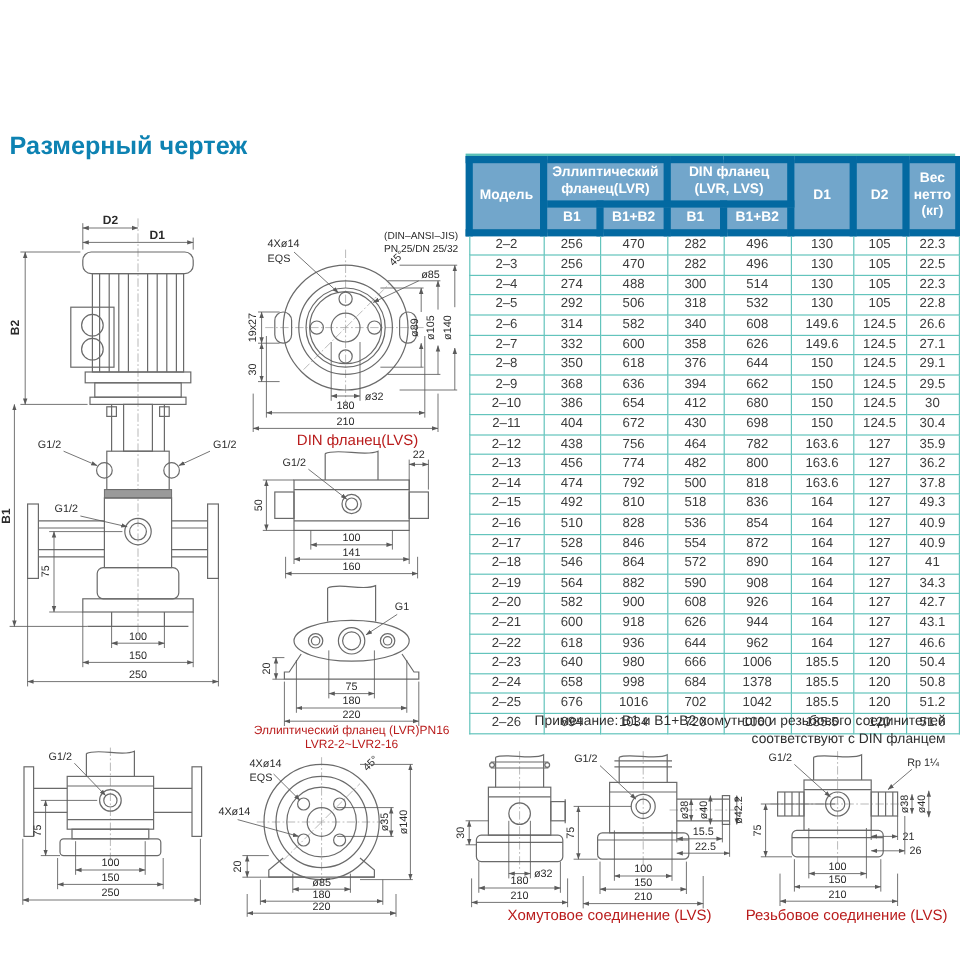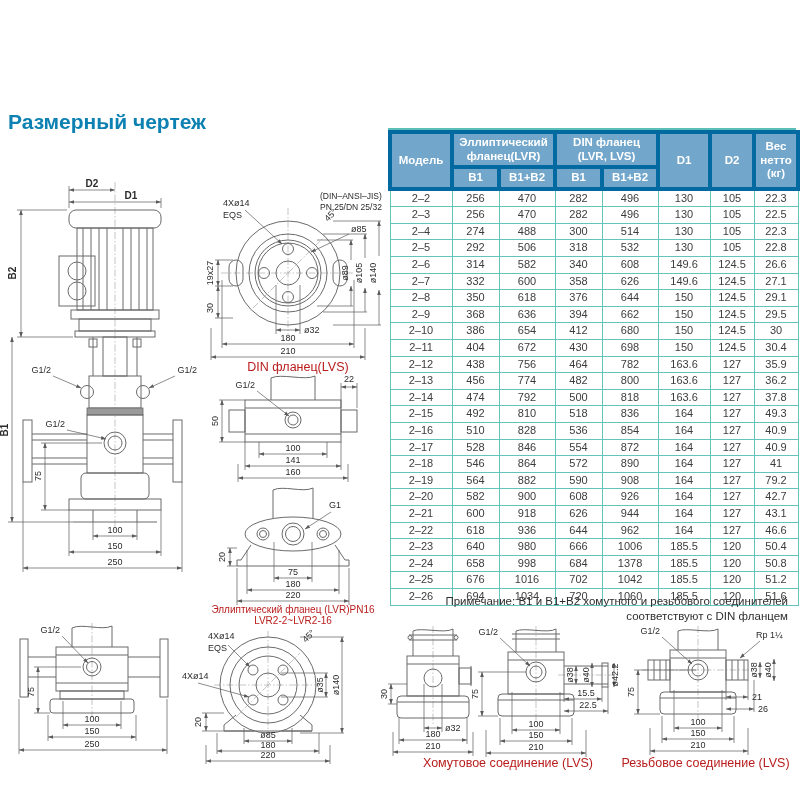--- a/index.html
+++ b/index.html
@@ -3,21 +3,21 @@
 <meta charset="utf-8">
 <style>
   html,body{margin:0;padding:0;background:#fff;}
   .page{position:relative;width:800px;height:800px;background:#fff;overflow:hidden;
         font-family:"Liberation Sans",sans-serif;margin-top:40px;}
   .title{position:absolute;left:8px;top:70px;font-size:21px;font-weight:bold;color:#0d82b2;}
   
   .tablewrap{position:absolute;left:388px;top:88px;width:408px;border-top:2px solid #59bfb7;}
   table{border-collapse:collapse;width:408px;table-layout:fixed;
         font-family:"Liberation Sans",sans-serif;color:#3c3c3c;}
-  thead th{background:#72a6cb;color:#fff;border:4px solid #0369a1;font-weight:bold;
+  thead th{background:#72a6cb;color:#fff;border:6px solid #0369a1;font-weight:bold;
            font-size:11.5px;padding:2px 1px;line-height:1.18;text-align:center;}
   tbody td{border:1px solid #63c4bc;text-align:center;font-size:11px;
            line-height:13.6px;padding:1px 0;background:#fff;}
   .note{position:absolute;left:388px;top:554px;width:400px;font-size:11.5px;
         color:#2e2e2e;line-height:1.3;text-align:right;}
   
   svg{position:absolute;overflow:visible;}
   .ln{stroke:#6a6a6a;fill:none;stroke-width:1;}
   .fl{stroke:#6a6a6a;fill:#9a9a9a;stroke-width:.8;}
   .dm{stroke:#5a5a5a;fill:none;stroke-width:.7;}
@@ -242,21 +242,21 @@
             <td>41</td>
           </tr>
           <tr>
             <td>2–19</td>
             <td>564</td>
             <td>882</td>
             <td>590</td>
             <td>908</td>
             <td>164</td>
             <td>127</td>
-            <td>79.2</td>
+            <td>34.3</td>
           </tr>
           <tr>
             <td>2–20</td>
             <td>582</td>
             <td>900</td>
             <td>608</td>
             <td>926</td>
             <td>164</td>
             <td>127</td>
             <td>42.7</td>

